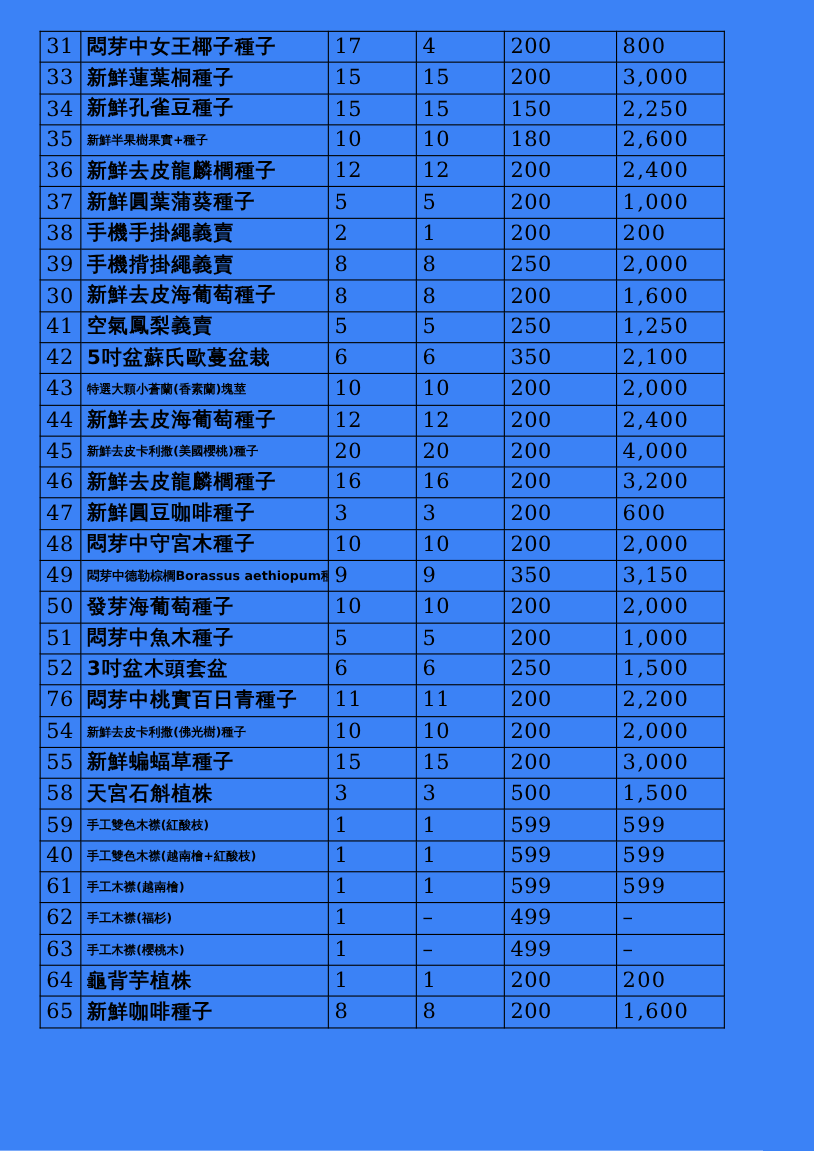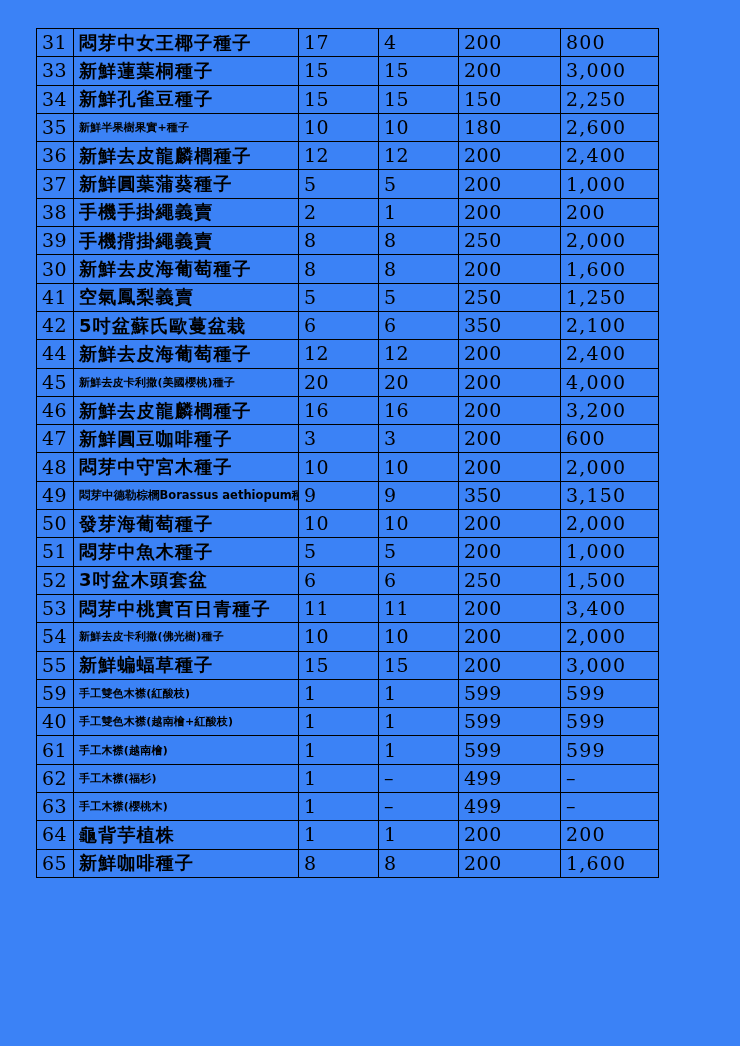--- a/index.html
+++ b/index.html
@@ -169,20 +169,28 @@
         </tr>
         <tr>
           <td class="cell-idx">42</td>
           <td class="cell-name">5吋盆蘇氏歐蔓盆栽</td>
           <td class="cell-num">6</td>
           <td class="cell-num">6</td>
           <td class="cell-num">350</td>
           <td class="cell-num total">2,100</td>
         </tr>
         <tr>
+          <td class="cell-idx">43</td>
+          <td class="cell-name sz-sm">特選大顆小蒼蘭(香素蘭)塊莖</td>
+          <td class="cell-num">10</td>
+          <td class="cell-num">10</td>
+          <td class="cell-num">200</td>
+          <td class="cell-num total">2,000</td>
+        </tr>
+        <tr>
           <td class="cell-idx">44</td>
           <td class="cell-name">新鮮去皮海葡萄種子</td>
           <td class="cell-num">12</td>
           <td class="cell-num">12</td>
           <td class="cell-num">200</td>
           <td class="cell-num total">2,400</td>
         </tr>
         <tr>
           <td class="cell-idx">45</td>
           <td class="cell-name sz-sm">新鮮去皮卡利撒(美國櫻桃)種子</td>
@@ -241,42 +249,50 @@
         </tr>
         <tr>
           <td class="cell-idx">52</td>
           <td class="cell-name">3吋盆木頭套盆</td>
           <td class="cell-num">6</td>
           <td class="cell-num">6</td>
           <td class="cell-num">250</td>
           <td class="cell-num total">1,500</td>
         </tr>
         <tr>
-          <td class="cell-idx">53</td>
+          <td class="cell-idx">76</td>
           <td class="cell-name">悶芽中桃實百日青種子</td>
           <td class="cell-num">11</td>
           <td class="cell-num">11</td>
           <td class="cell-num">200</td>
-          <td class="cell-num total">3,400</td>
+          <td class="cell-num total">2,200</td>
         </tr>
         <tr>
           <td class="cell-idx">54</td>
           <td class="cell-name sz-sm">新鮮去皮卡利撒(佛光樹)種子</td>
           <td class="cell-num">10</td>
           <td class="cell-num">10</td>
           <td class="cell-num">200</td>
           <td class="cell-num total">2,000</td>
         </tr>
         <tr>
           <td class="cell-idx">55</td>
           <td class="cell-name">新鮮蝙蝠草種子</td>
           <td class="cell-num">15</td>
           <td class="cell-num">15</td>
           <td class="cell-num">200</td>
           <td class="cell-num total">3,000</td>
+        </tr>
+        <tr>
+          <td class="cell-idx">58</td>
+          <td class="cell-name">天宮石斛植株</td>
+          <td class="cell-num">3</td>
+          <td class="cell-num">3</td>
+          <td class="cell-num">500</td>
+          <td class="cell-num total">1,500</td>
         </tr>
         <tr>
           <td class="cell-idx">59</td>
           <td class="cell-name sz-sm">手工雙色木襟(紅酸枝)</td>
           <td class="cell-num">1</td>
           <td class="cell-num">1</td>
           <td class="cell-num">599</td>
           <td class="cell-num total">599</td>
         </tr>
         <tr>

